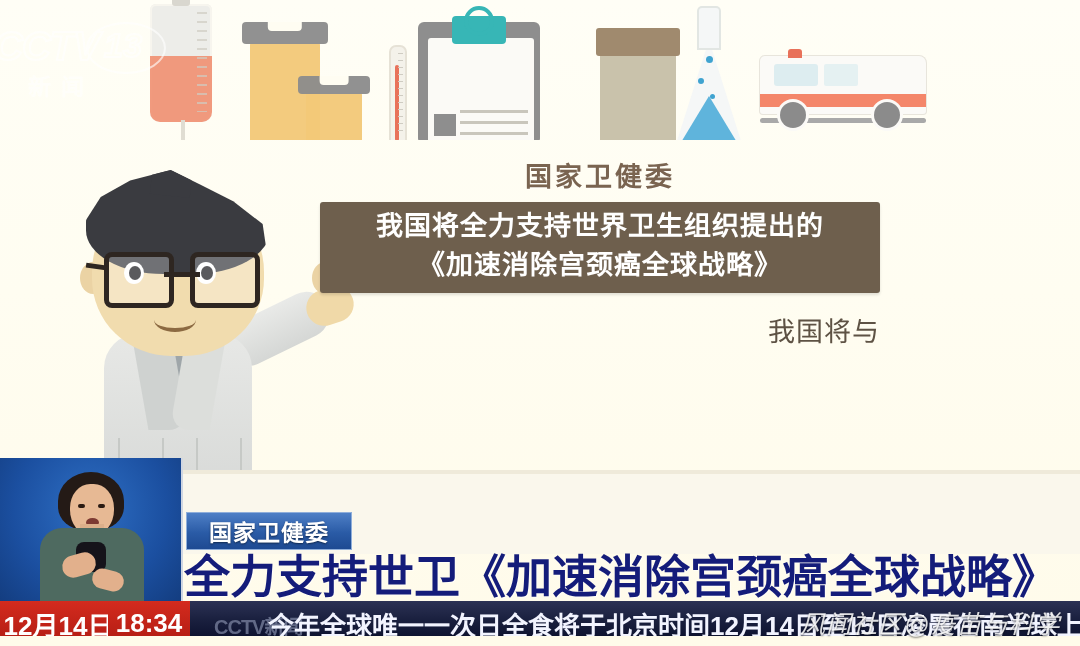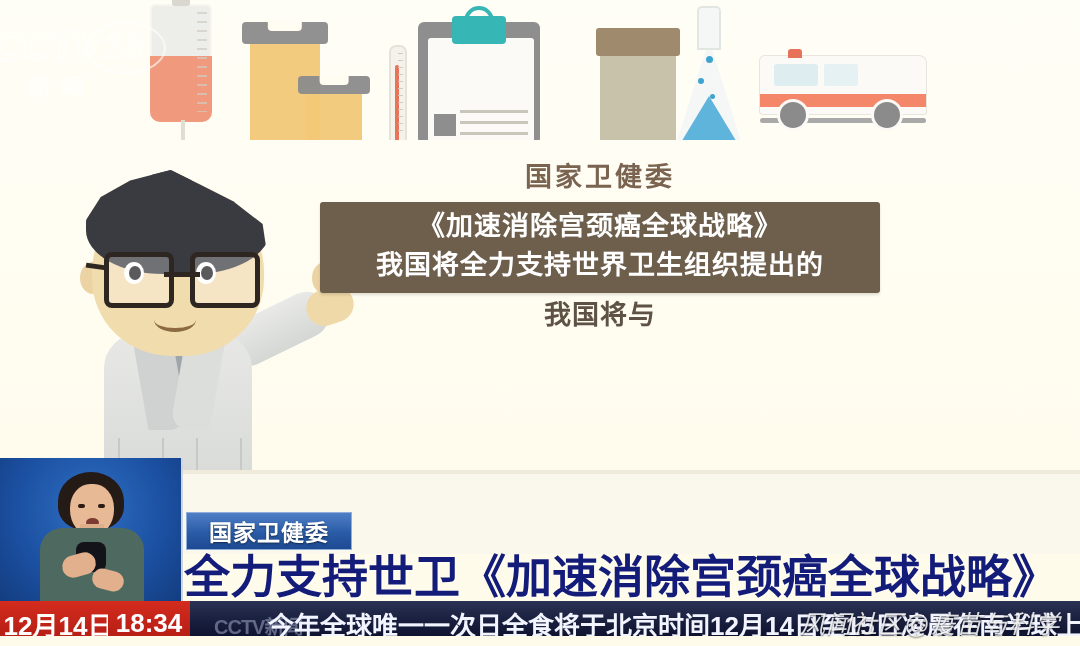--- a/index.html
+++ b/index.html
@@ -103,22 +103,22 @@
     letter-spacing:3px;line-height:34px;margin-bottom:8px;
     text-shadow:0 1px 0 rgba(255,255,255,.7);
   }
   .cap-box{
     background:#6E5F4D;color:#FFFFFF;font-weight:bold;font-size:27px;
     letter-spacing:1px;line-height:39px;padding:5px 12px 8px;border-radius:3px;
     text-align:center;box-shadow:0 2px 3px rgba(0,0,0,.12);
   }
   .cap-box .l2{display:block;}
   .cap-line3{
-    display:flex;align-items:center;justify-content:center;
-    color:#5E5244;font-weight:bold;font-size:27px;letter-spacing:1px;white-space:nowrap;
+    margin-top:17px;display:flex;align-items:center;justify-content:flex-end;
+    color:#5E5244;font-weight:normal;font-size:27px;letter-spacing:1px;white-space:nowrap;
   }
   .cap-hl{
     background:#6E5F4D;color:#fff;border-radius:8px;padding:2px 10px 4px;
     margin:0 7px;display:inline-block;line-height:34px;
   }
 
   
   .signer{position:absolute;left:0;top:458px;width:181px;height:147px;background:#1B4FA0;overflow:hidden;border-right:2px solid #cfd6e2;}
   .signer .grad{position:absolute;inset:0;background:radial-gradient(ellipse at 50% 35%,#2E6FC4 0%,#1B4FA0 60%,#133C7E 100%);}
   .signer .hair{position:absolute;left:58px;top:14px;width:66px;height:58px;background:#241A16;border-radius:50% 50% 40% 40%;}
@@ -273,22 +273,22 @@
         <div class="lens r"></div>
       <div class="bridge"></div>
         <div class="temple"></div>
     </div>
     <div class="mouth"></div>
   </div>
 
   <div class="caption">
     <div class="cap-title">国家卫健委</div>
     <div class="cap-box">
+      <span class="l2">我国将全力支持世界卫生组织提出的</span>
       <span class="l2">《加速消除宫颈癌全球战略》</span>
-      <span class="l2">我国将全力支持世界卫生组织提出的</span>
     </div>
     <div class="cap-line3">
       <span>我国将与</span>
     </div>
   </div>
 
   <div class="deco-bottom">
     
     
     

